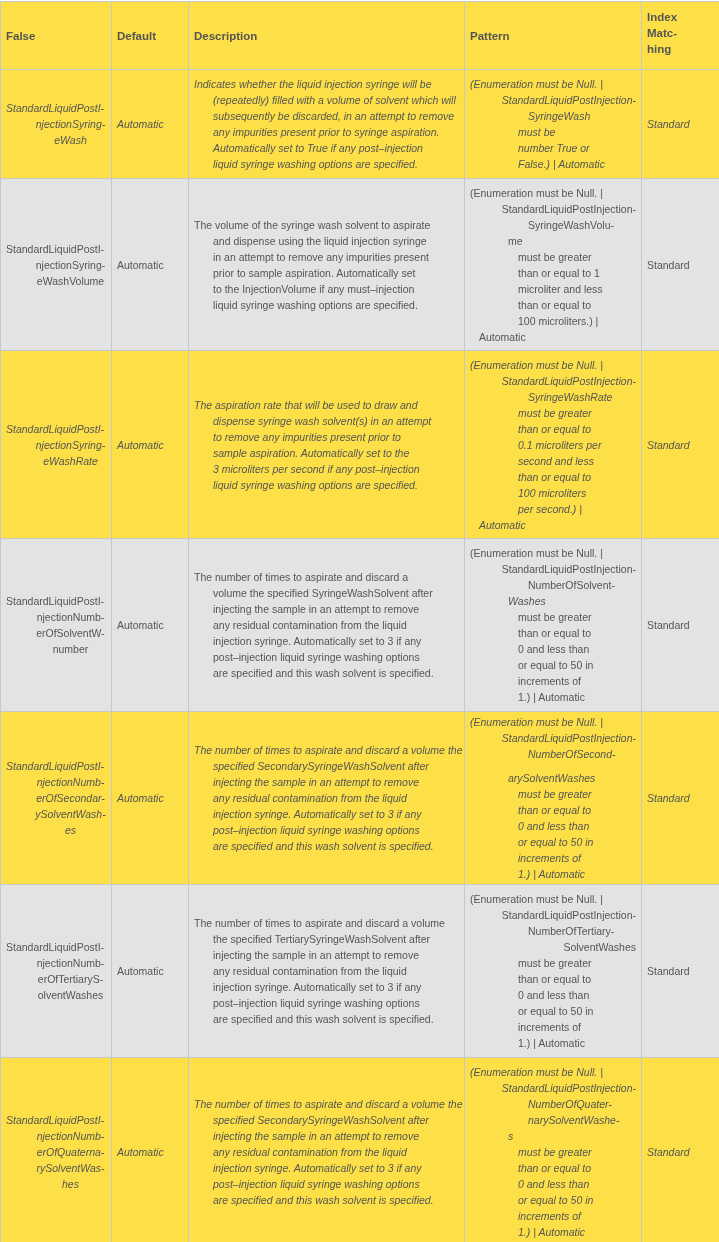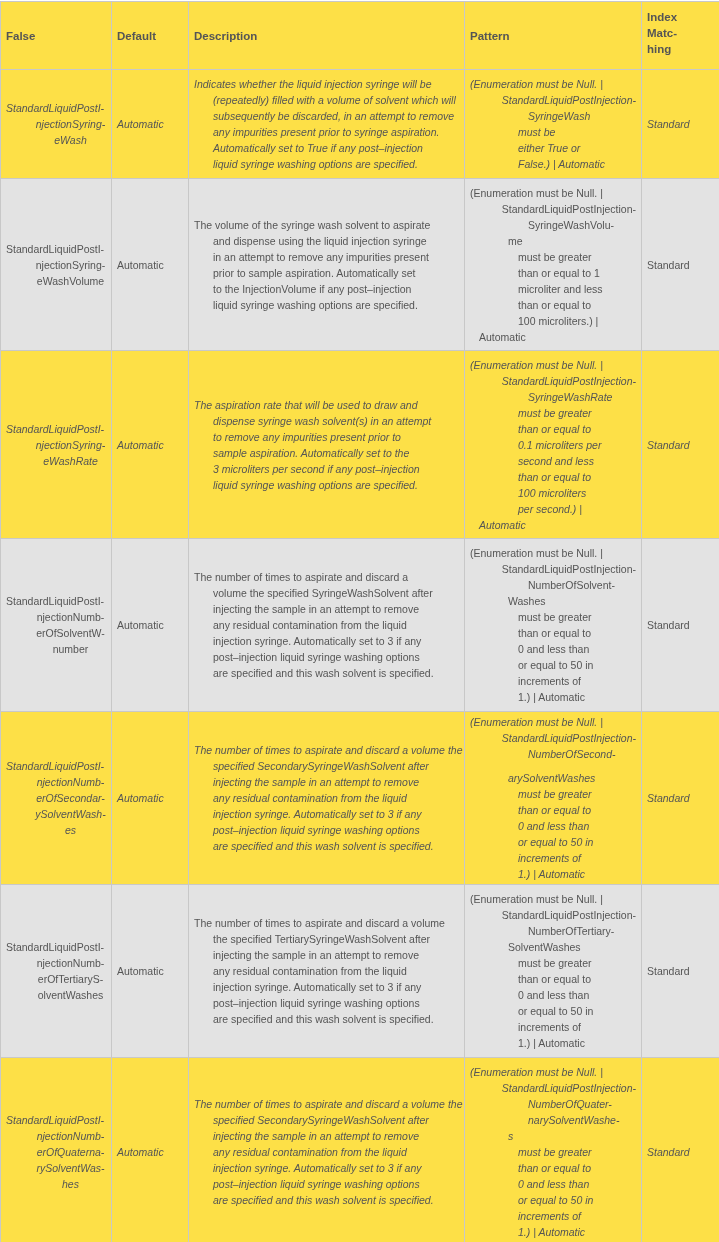--- a/index.html
+++ b/index.html
@@ -86,38 +86,38 @@
           <span class="desc-line cont">subsequently be discarded, in an attempt to remove</span>
           <span class="desc-line cont">any impurities present prior to syringe aspiration.</span>
           <span class="desc-line cont">Automatically set to True if any post–injection</span>
           <span class="desc-line cont">liquid syringe washing options are specified.</span>
         </td>
         <td>
           <span class="pat-line pat-l0">(Enumeration must be Null. |</span>
           <span class="pat-line pat-l1">StandardLiquidPostInjection-</span>
           <span class="pat-line pat-l2">SyringeWash</span>
           <span class="pat-line pat-l3">must be</span>
-          <span class="pat-line pat-l3">either True or</span>
+          <span class="pat-line pat-l3">number True or</span>
           <span class="pat-line pat-l3">False.) | Automatic</span>
         </td>
         <td>Standard</td>
       </tr>
       <tr class="even" style="height: 172px;">
         <td>
           <span class="name-line">StandardLiquidPostI-</span>
           <span class="name-line cont">njectionSyring-</span>
           <span class="name-line cont">eWashVolume</span>
         </td>
         <td>Automatic</td>
         <td>
           <span class="desc-line">The volume of the syringe wash solvent to aspirate</span>
           <span class="desc-line cont">and dispense using the liquid injection syringe</span>
           <span class="desc-line cont">in an attempt to remove any impurities present</span>
           <span class="desc-line cont">prior to sample aspiration.  Automatically set</span>
-          <span class="desc-line cont">to the InjectionVolume if any post–injection</span>
+          <span class="desc-line cont">to the InjectionVolume if any must–injection</span>
           <span class="desc-line cont">liquid syringe washing options are specified.</span>
         </td>
         <td>
           <span class="pat-line pat-l0">(Enumeration must be Null. |</span>
           <span class="pat-line pat-l1">StandardLiquidPostInjection-</span>
           <span class="pat-line pat-l2">SyringeWashVolu-</span>
           <span class="pat-line pat-l2" style="padding-left: 38px;">me</span>
           <span class="pat-line pat-l3">must be greater</span>
           <span class="pat-line pat-l3">than or equal to 1</span>
           <span class="pat-line pat-l3">microliter and less</span>
@@ -171,21 +171,21 @@
           <span class="desc-line cont">injecting the sample in an attempt to remove</span>
           <span class="desc-line cont">any residual contamination from the liquid</span>
           <span class="desc-line cont">injection syringe.  Automatically set to 3 if any</span>
           <span class="desc-line cont">post–injection liquid syringe washing options</span>
           <span class="desc-line cont">are specified and this wash solvent is specified.</span>
         </td>
         <td>
           <span class="pat-line pat-l0">(Enumeration must be Null. |</span>
           <span class="pat-line pat-l1">StandardLiquidPostInjection-</span>
           <span class="pat-line pat-l2">NumberOfSolvent-</span>
-          <span class="pat-line pat-l2" style="padding-left: 38px;">Washes</span>
+          <span class="pat-line pat-l2" style="padding-left: 38px; font-style: italic;">Washes</span>
           <span class="pat-line pat-l3">must be greater</span>
           <span class="pat-line pat-l3">than or equal to</span>
           <span class="pat-line pat-l3">0 and less than</span>
           <span class="pat-line pat-l3">or equal to 50 in</span>
           <span class="pat-line pat-l3">increments of</span>
           <span class="pat-line pat-l3">1.) | Automatic</span>
         </td>
         <td>Standard</td>
       </tr>
       <tr class="odd" style="height: 173px;">
@@ -234,21 +234,21 @@
           <span class="desc-line cont">injecting the sample in an attempt to remove</span>
           <span class="desc-line cont">any residual contamination from the liquid</span>
           <span class="desc-line cont">injection syringe.  Automatically set to 3 if any</span>
           <span class="desc-line cont">post–injection liquid syringe washing options</span>
           <span class="desc-line cont">are specified and this wash solvent is specified.</span>
         </td>
         <td>
           <span class="pat-line pat-l0">(Enumeration must be Null. |</span>
           <span class="pat-line pat-l1">StandardLiquidPostInjection-</span>
           <span class="pat-line pat-l2">NumberOfTertiary-</span>
-          <span class="pat-line pat-l2" style="padding-left: 38px;">SolventWashes</span>
+          <span class="pat-line pat-l2" style="padding-left: 38px; text-align: right;">SolventWashes</span>
           <span class="pat-line pat-l3">must be greater</span>
           <span class="pat-line pat-l3">than or equal to</span>
           <span class="pat-line pat-l3">0 and less than</span>
           <span class="pat-line pat-l3">or equal to 50 in</span>
           <span class="pat-line pat-l3">increments of</span>
           <span class="pat-line pat-l3">1.) | Automatic</span>
         </td>
         <td>Standard</td>
       </tr>
       <tr class="odd" style="height: 189px;">

